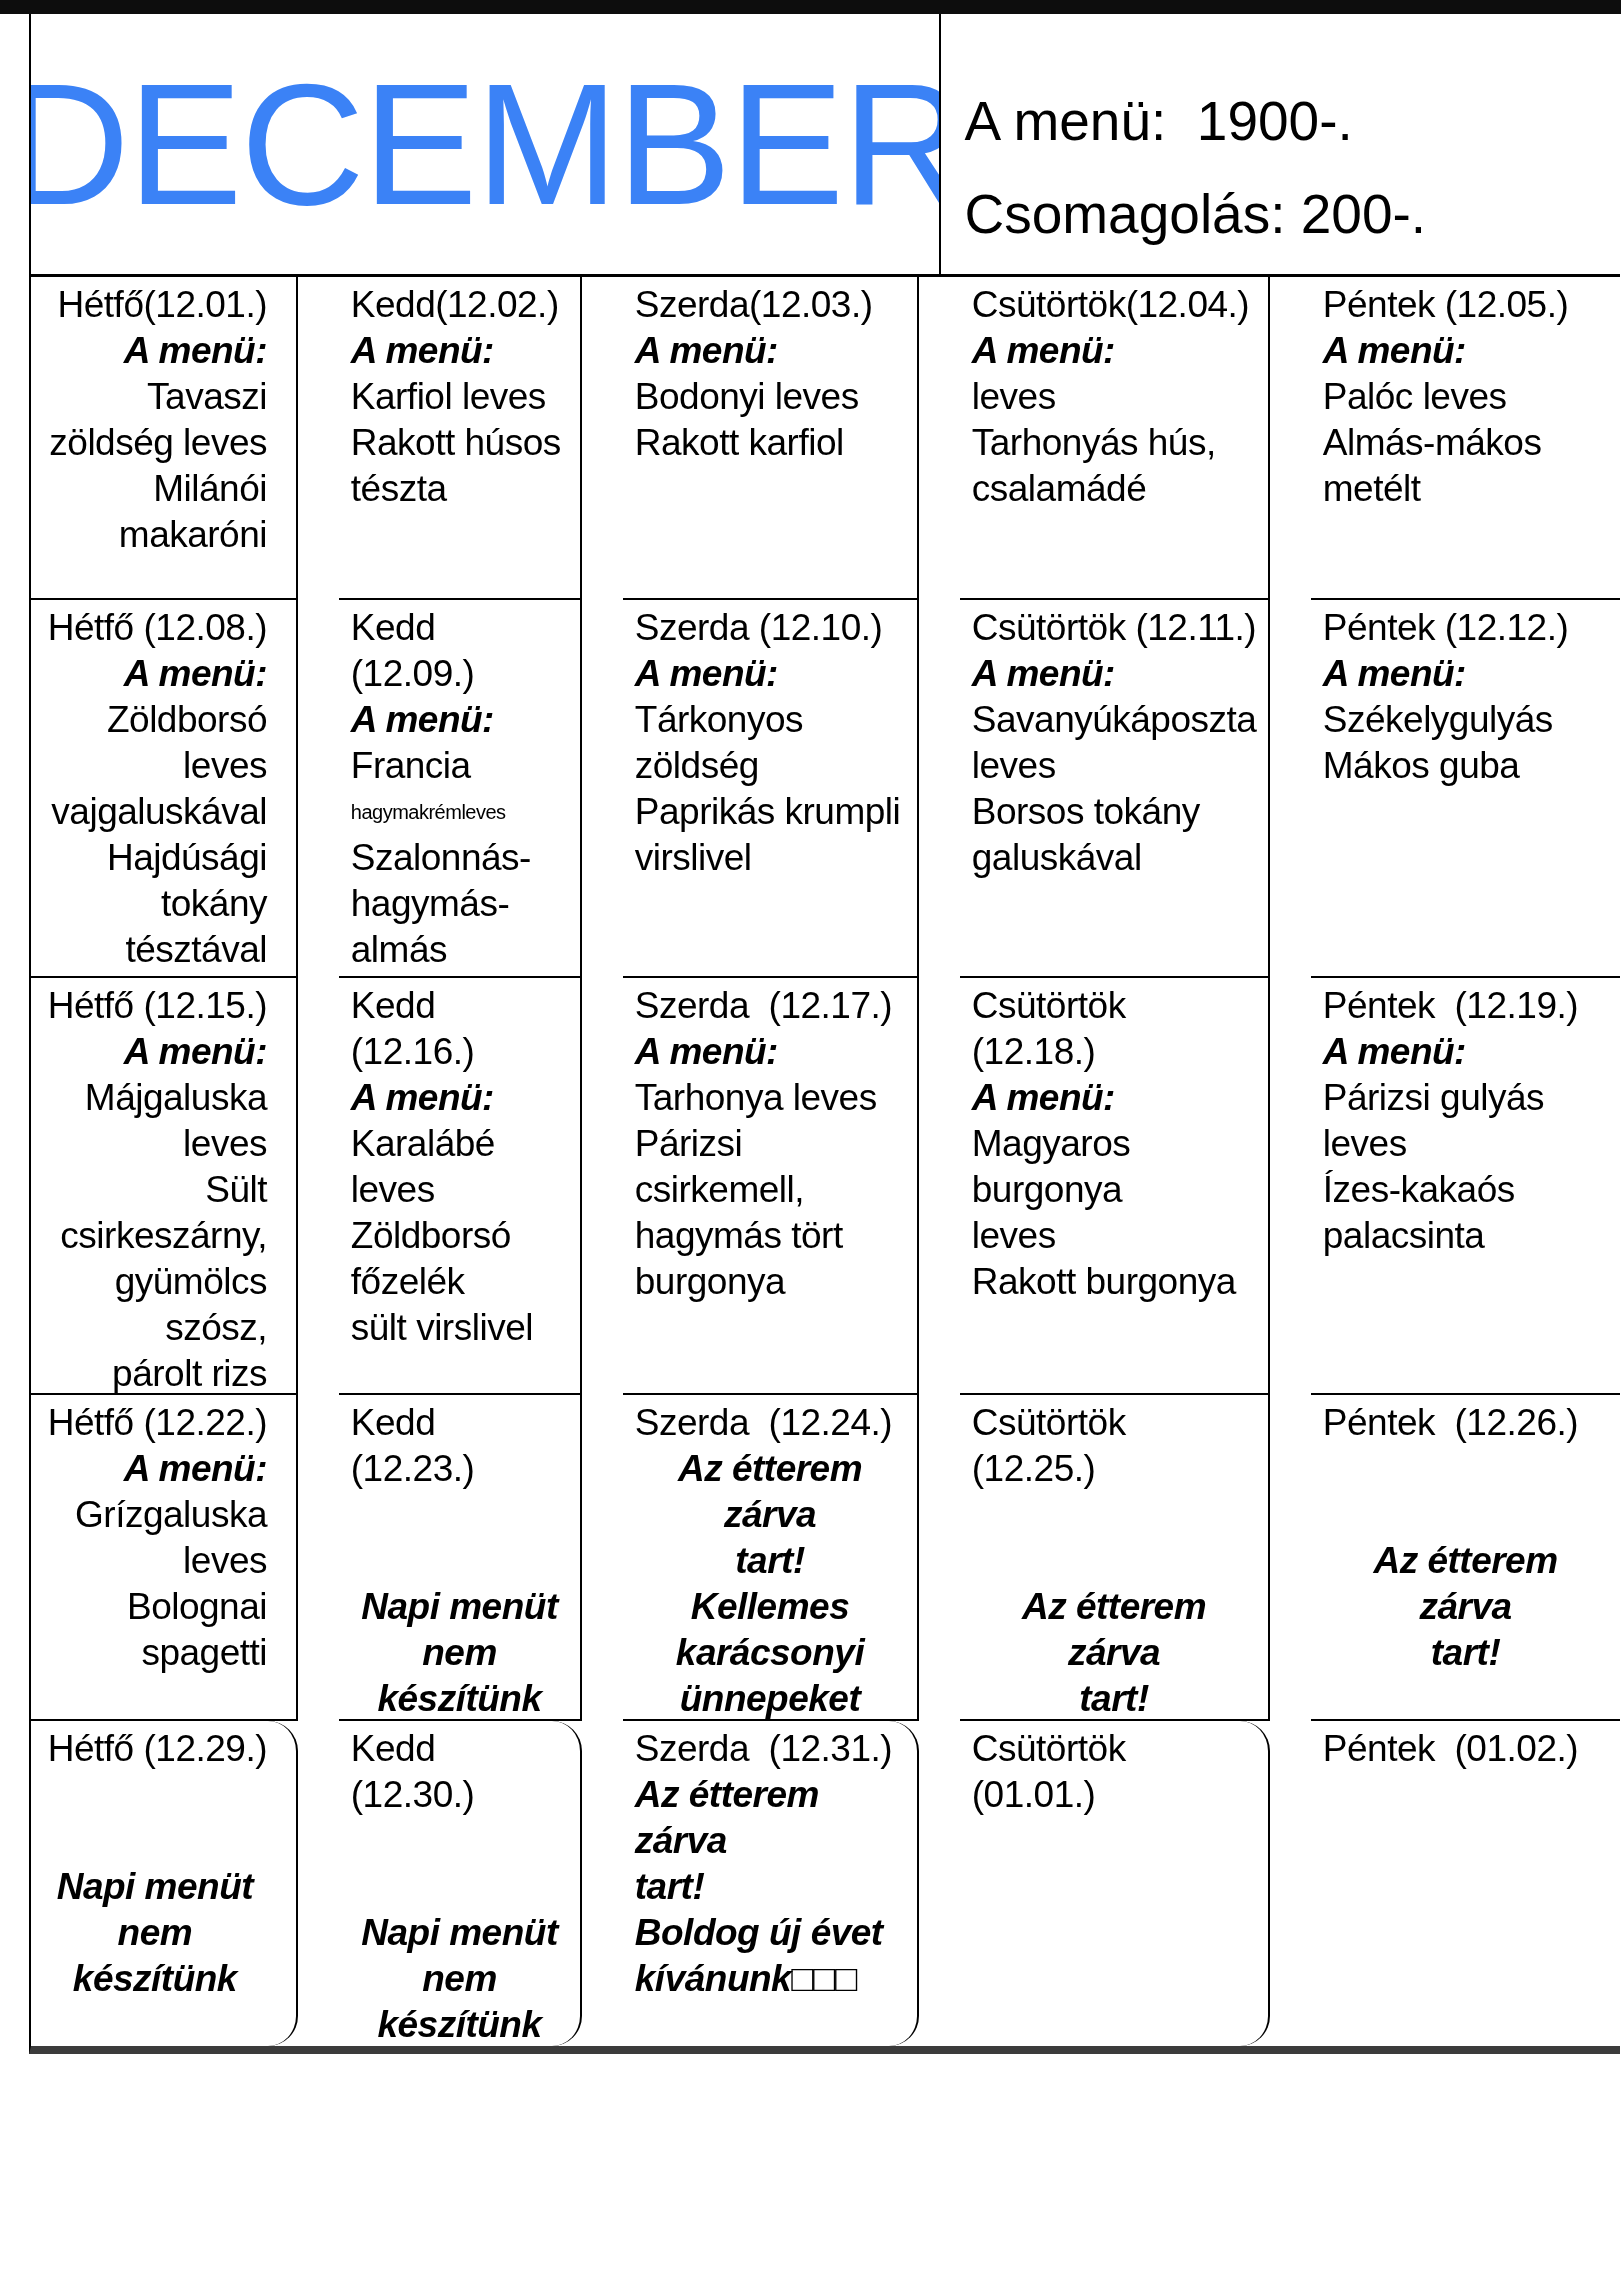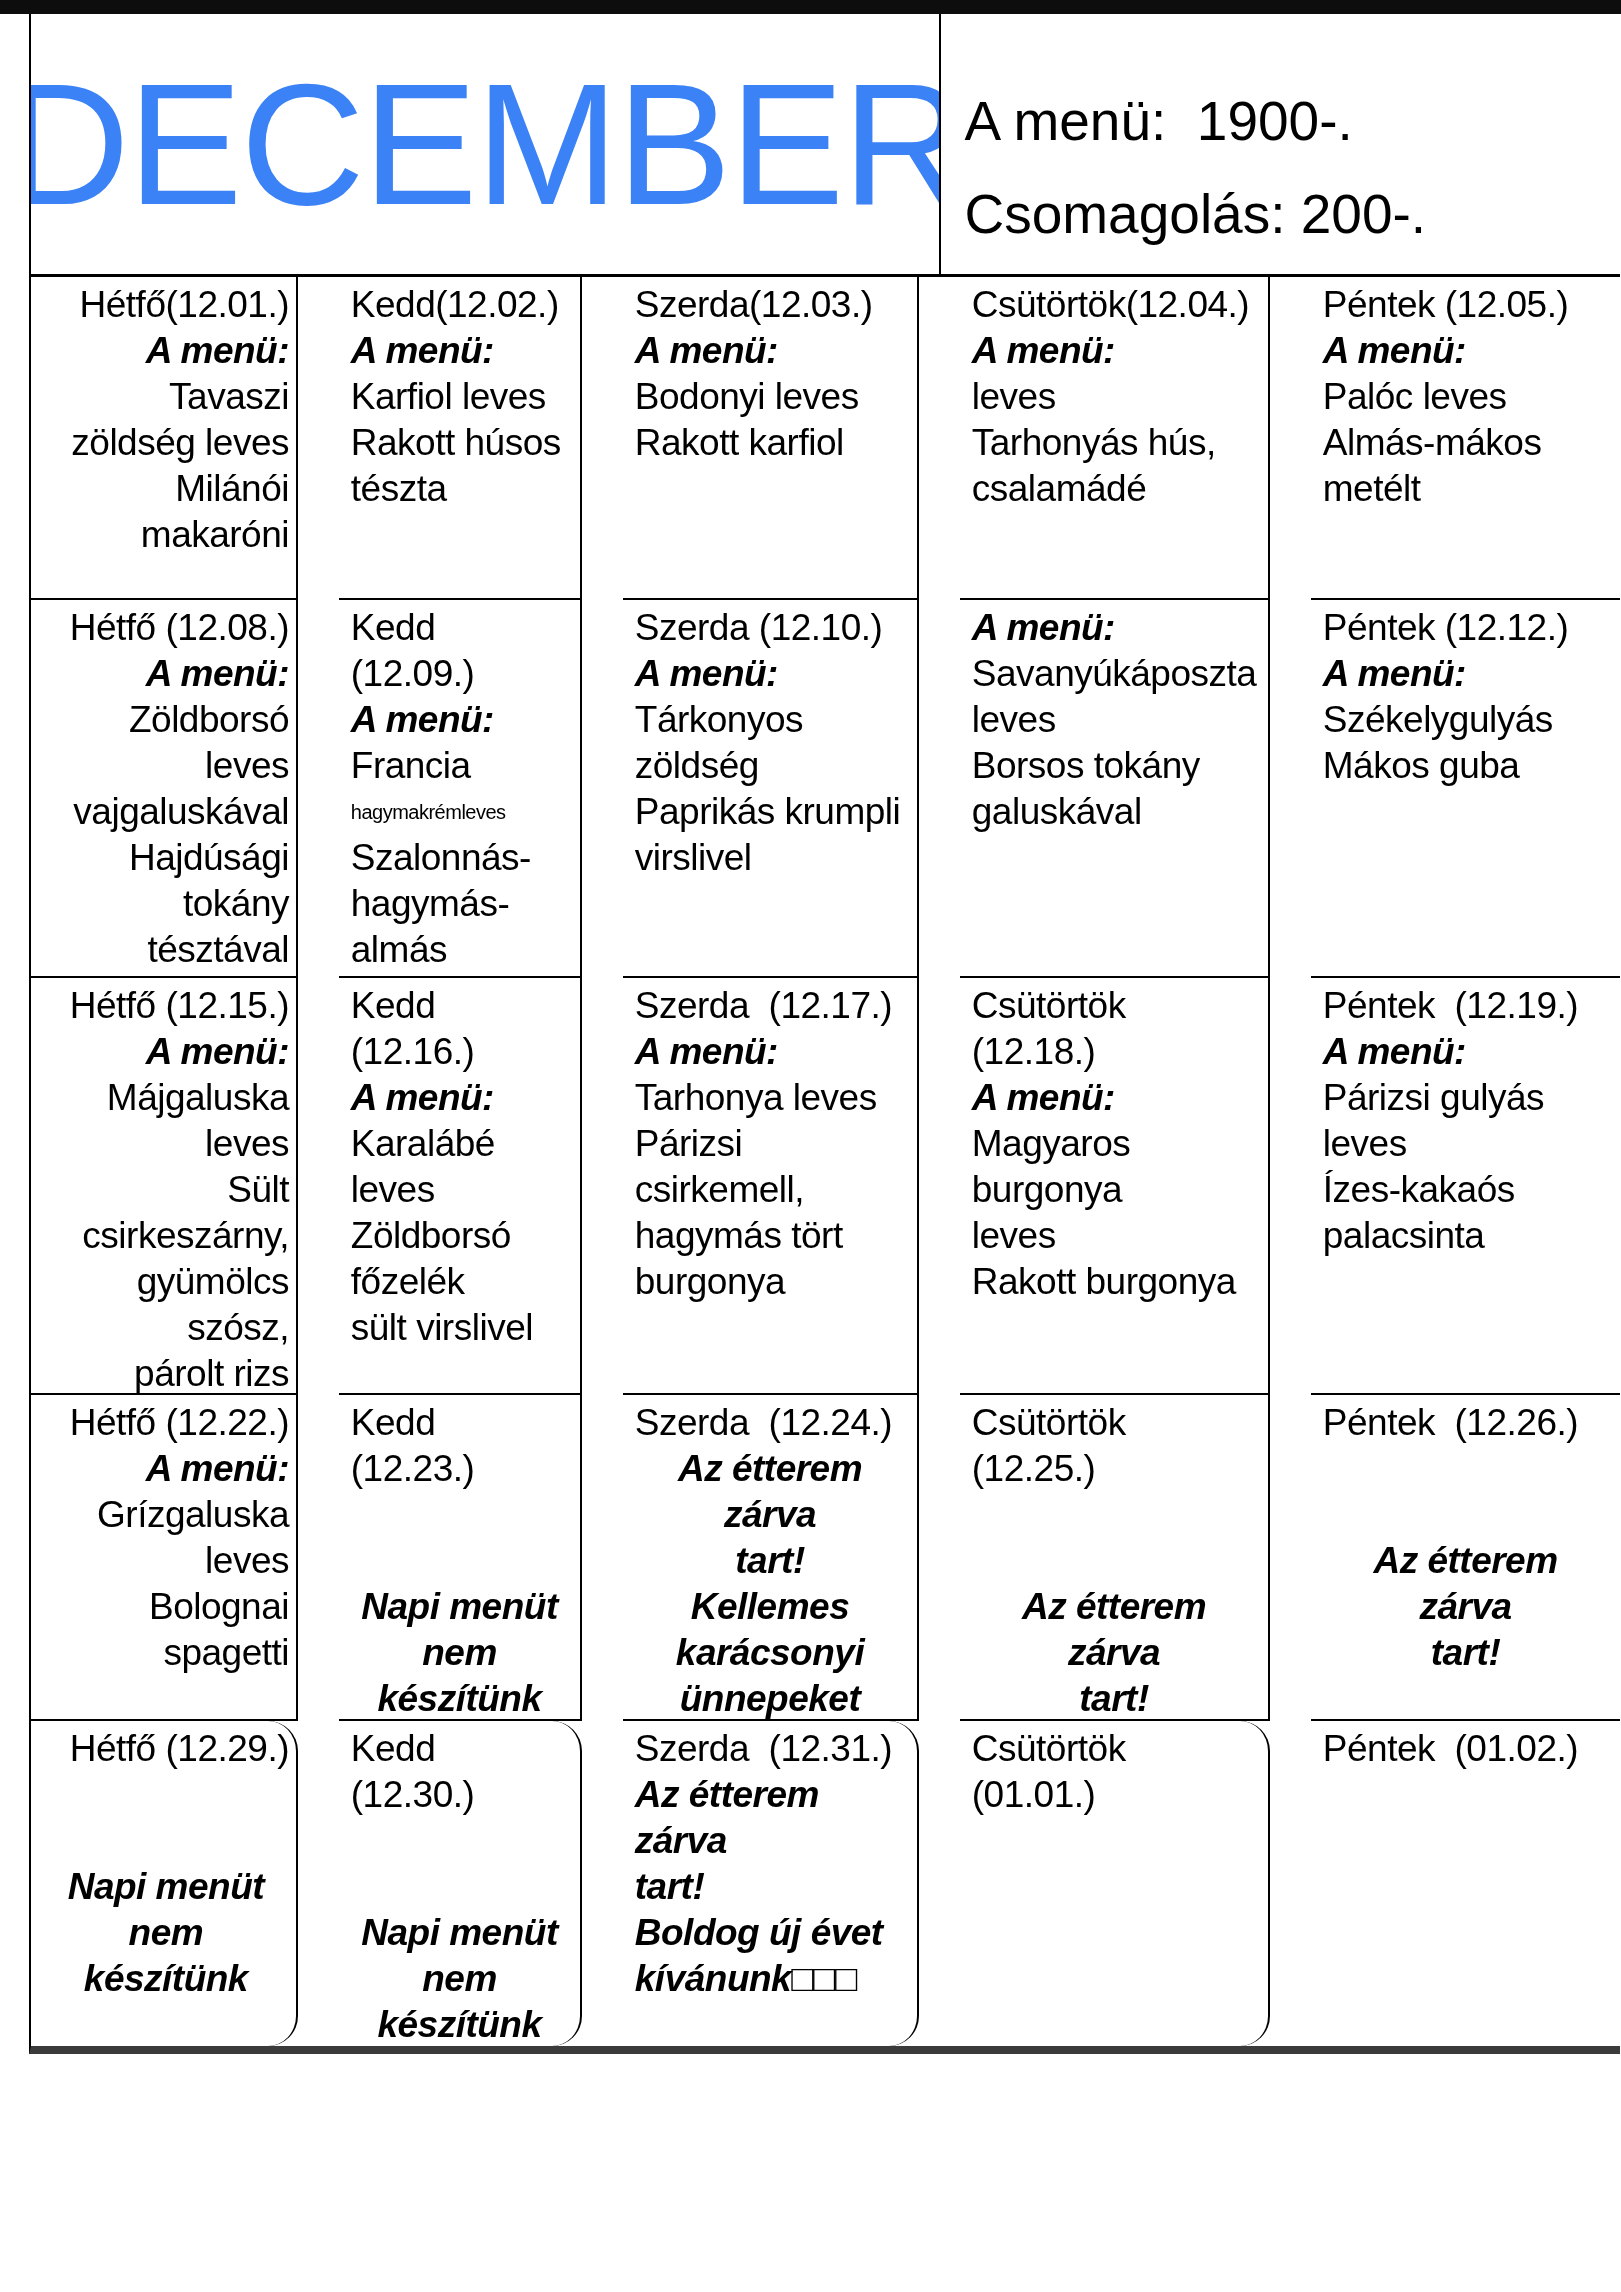--- a/index.html
+++ b/index.html
@@ -54,21 +54,21 @@
     grid-template-columns:267px 284px 337px 351px 350px;
     grid-template-rows:323px 378px 417px 326px 325px;
   }
   .cell {
     box-sizing:border-box;
     border-right:2px solid #000;
     border-bottom:2.9px solid #000;
     padding:4.9px 11.8px 0 11.8px;
     overflow:hidden;
   }
-  .cell.align-right { text-align:right; padding-right:7px; }
+  .cell.align-right { text-align:right; padding-right:29px; }
   .cell.align-left  { text-align:left;margin-left:41px; }
   .cell:nth-child(5n) { border-right:none; }
   .cell:nth-child(n+21) { border-bottom:none;border-radius:30px; }
   .line {
     font-size:37px;
     line-height:46px;
     letter-spacing:-0.5px;
     white-space:pre-wrap;
   }
   .ln-day    { }
@@ -150,20 +150,21 @@
         <div class="line ln-item">karaj, párolt rizs</div>
       </div>
       <div class="cell align-left">
         <div class="line ln-day">Szerda (12.10.)</div>
         <div class="line ln-label">A menü:</div>
         <div class="line ln-item">Tárkonyos zöldség</div>
         <div class="line ln-item">Paprikás krumpli</div>
         <div class="line ln-item">virslivel</div>
       </div>
       <div class="cell align-left">
+        <div class="line ln-day">Csütörtök (12.11.)</div>
         <div class="line ln-label">A menü:</div>
         <div class="line ln-item">Savanyúkáposzta</div>
         <div class="line ln-item">leves</div>
         <div class="line ln-item">Borsos tokány</div>
         <div class="line ln-item">galuskával</div>
       </div>
       <div class="cell align-left">
         <div class="line ln-day">Péntek (12.12.)</div>
         <div class="line ln-label">A menü:</div>
         <div class="line ln-item">Székelygulyás</div>

